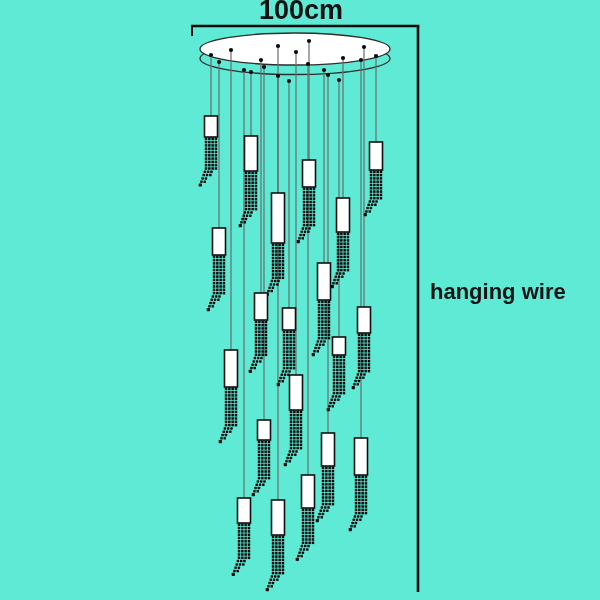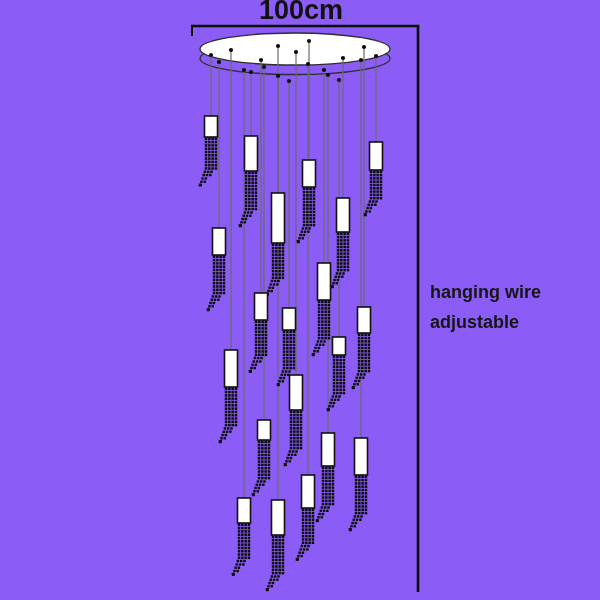--- a/index.html
+++ b/index.html
@@ -4,21 +4,21 @@
 <style>
   html, body {
     margin: 0;
     padding: 0;
     background: #ffffff;
   }
   .stage {
     position: relative;
     width: 600px;
     height: 600px;
-    background: #8b5cf6;
+    background: #5eead4;
     overflow: hidden;
     font-family: "Liberation Sans", sans-serif;
   }
   .stage svg {
     position: absolute;
     left: 0;
     top: 0;
   }
   .dim-label {
     position: absolute;
@@ -28,21 +28,21 @@
     text-align: center;
     font-size: 27px;
     font-weight: 700;
     color: #111111;
     letter-spacing: 0px;
   }
   .side-note {
     position: absolute;
     left: 430px;
     top: 277px;
-    font-size: 18px;
+    font-size: 22px;
     font-weight: 700;
     color: #151515;
     line-height: 30px;
     white-space: nowrap;
   }
 </style>
 </head>
 <body>
 
 <div class="stage">
@@ -1344,16 +1344,15 @@
           <rect x="270.5" y="585.05" width="2.5" height="2.5" fill="#0a0a0a" rx="0.6"></rect>
           <rect x="265.7" y="587.9999999999999" width="3.2" height="3.2" fill="#0a0a0a" rx="0.6"></rect>
         </g>
       </g>
     </svg>
 
   <div class="dim-label">100cm</div>
 
   <div class="side-note">
     <div>hanging wire</div>
-    <div>adjustable</div>
   </div>
 
 </div>
 
 </body></html>

